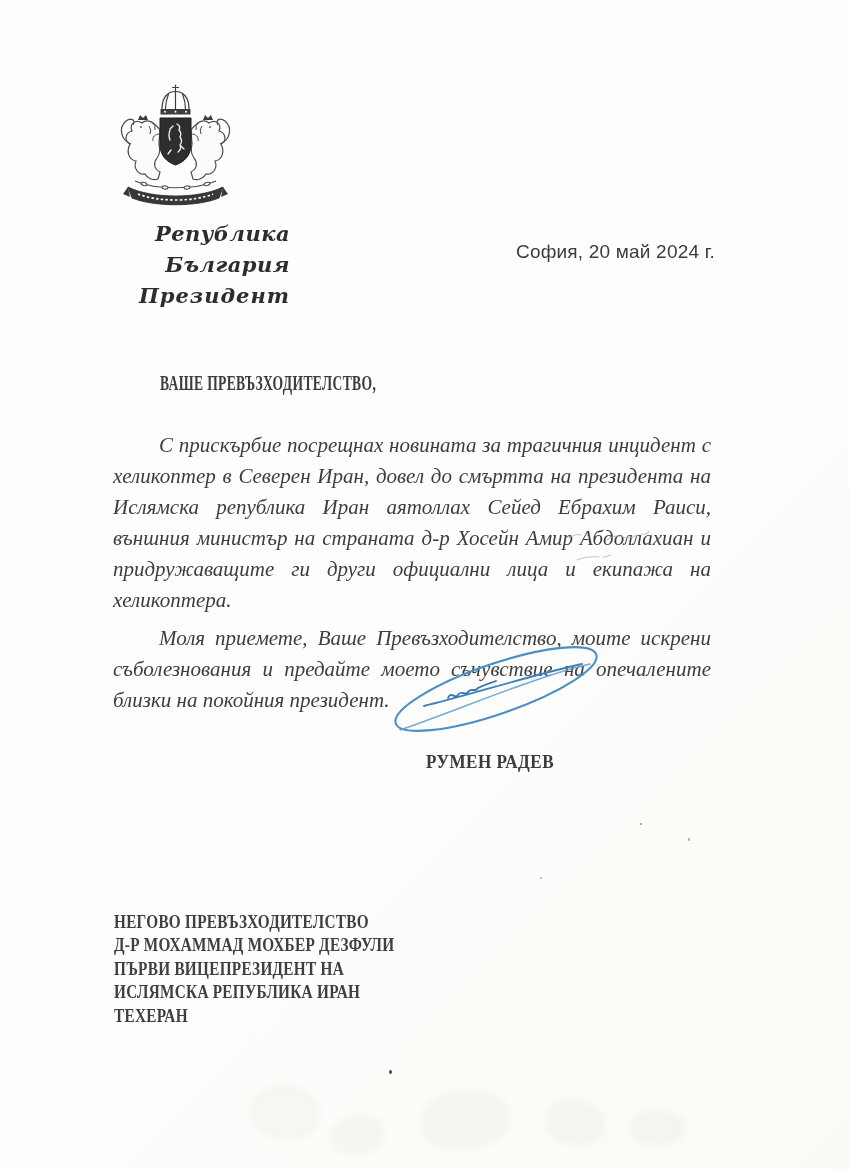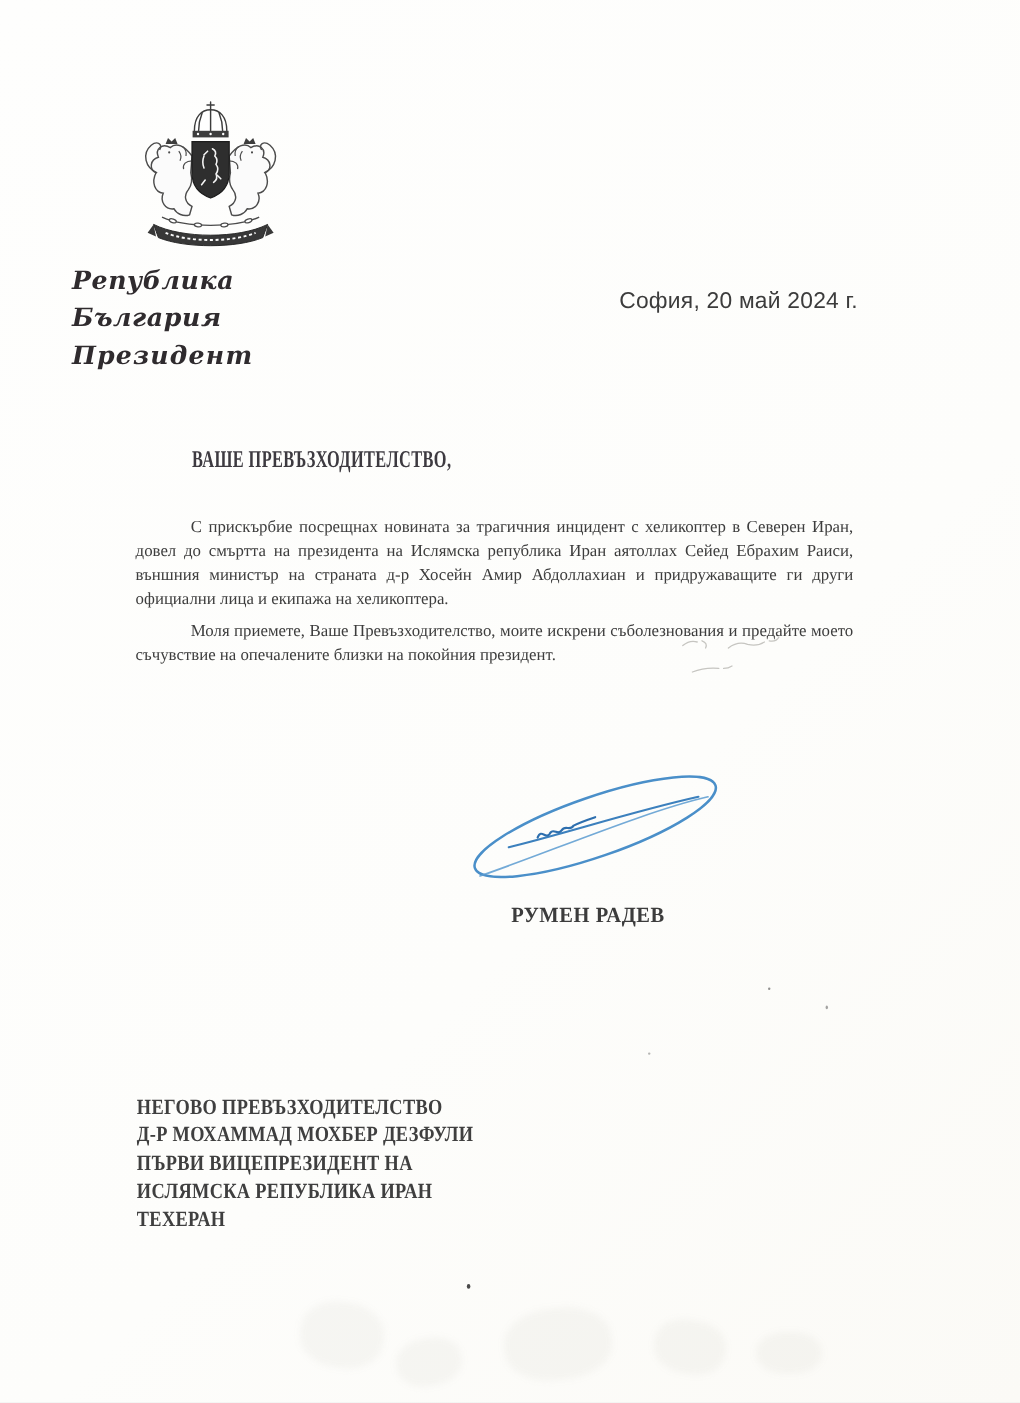--- a/index.html
+++ b/index.html
@@ -8,42 +8,42 @@
     width:850px; height:1169px;
     margin:0 auto;
     background:linear-gradient(135deg,#fefefd 0%,#fdfdfb 60%,#fbfaf6 100%);
     overflow:hidden;
     font-family:"Liberation Serif", serif;
   }
   .abs { position:absolute; }
 
   
   .emblem { left:107px; top:84px; width:137px; height:125px; }
-  .org-block { left:60px; top:218px; width:230px; text-align:left;
+  .org-block { left:60px; top:218px; width:230px; text-align:right;
     font-family:"DejaVu Serif", serif; font-style:italic; font-weight:bold;
     color:#2f2b2e; line-height:31px; }
   .org-line1 { font-size:21px; letter-spacing:0.5px; }
   .org-line2 { font-size:21px; letter-spacing:1px; }
 
   .dateline { left:516px; top:197px;
     font-family:"Liberation Sans", sans-serif;
     font-size:19px; color:#3c3c3c; letter-spacing:0.2px;margin-top:44px; }
 
   
   .salutation { left:160px; top:372px;
     font-size:20px; font-weight:bold; color:#3d3a40;
     letter-spacing:0.5px; transform:scaleX(0.68); transform-origin:left top;
     white-space:nowrap; }
 
   
   .body-block { left:113px; top:430px; width:598px; }
   .body-block p {
     margin:0 0 7px 0;
-    font-family:"Liberation Serif", serif; 
-    font-size:14px; line-height:20px;
+    font-family:"Liberation Serif", serif; font-style:italic;
+    font-size:21px; line-height:31px;
     color:#3d3d3d; text-align:justify; text-indent:46px;
   }
 
   
   .sig-svg { left:378px; top:642px; width:230px; height:100px; }
   .sig-name { left:380px; top:752px; width:220px; text-align:center;
     font-size:18px; font-weight:bold; color:#3c3c3c; letter-spacing:0.5px;
     transform:scaleX(0.95); transform-origin:center top; white-space:nowrap; }
 
   

